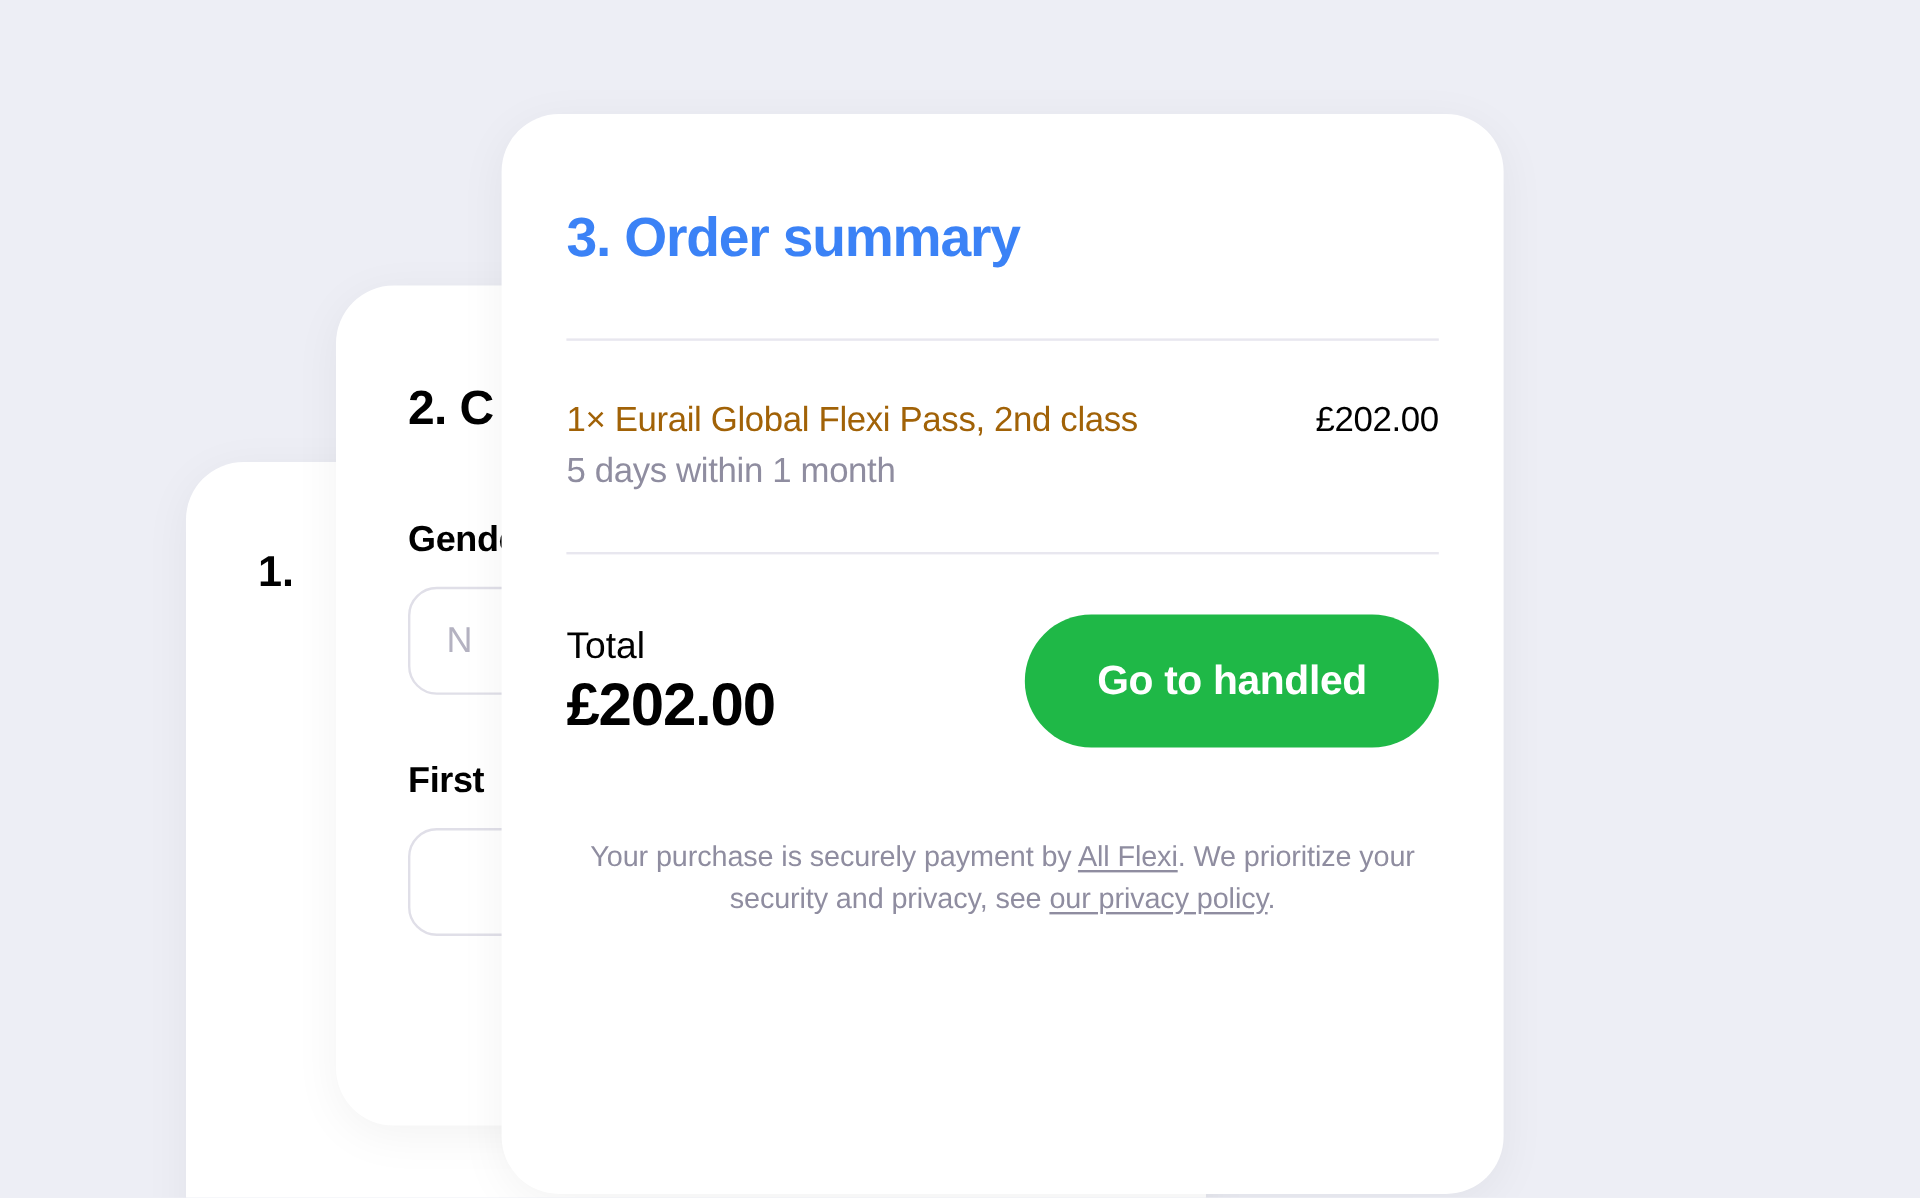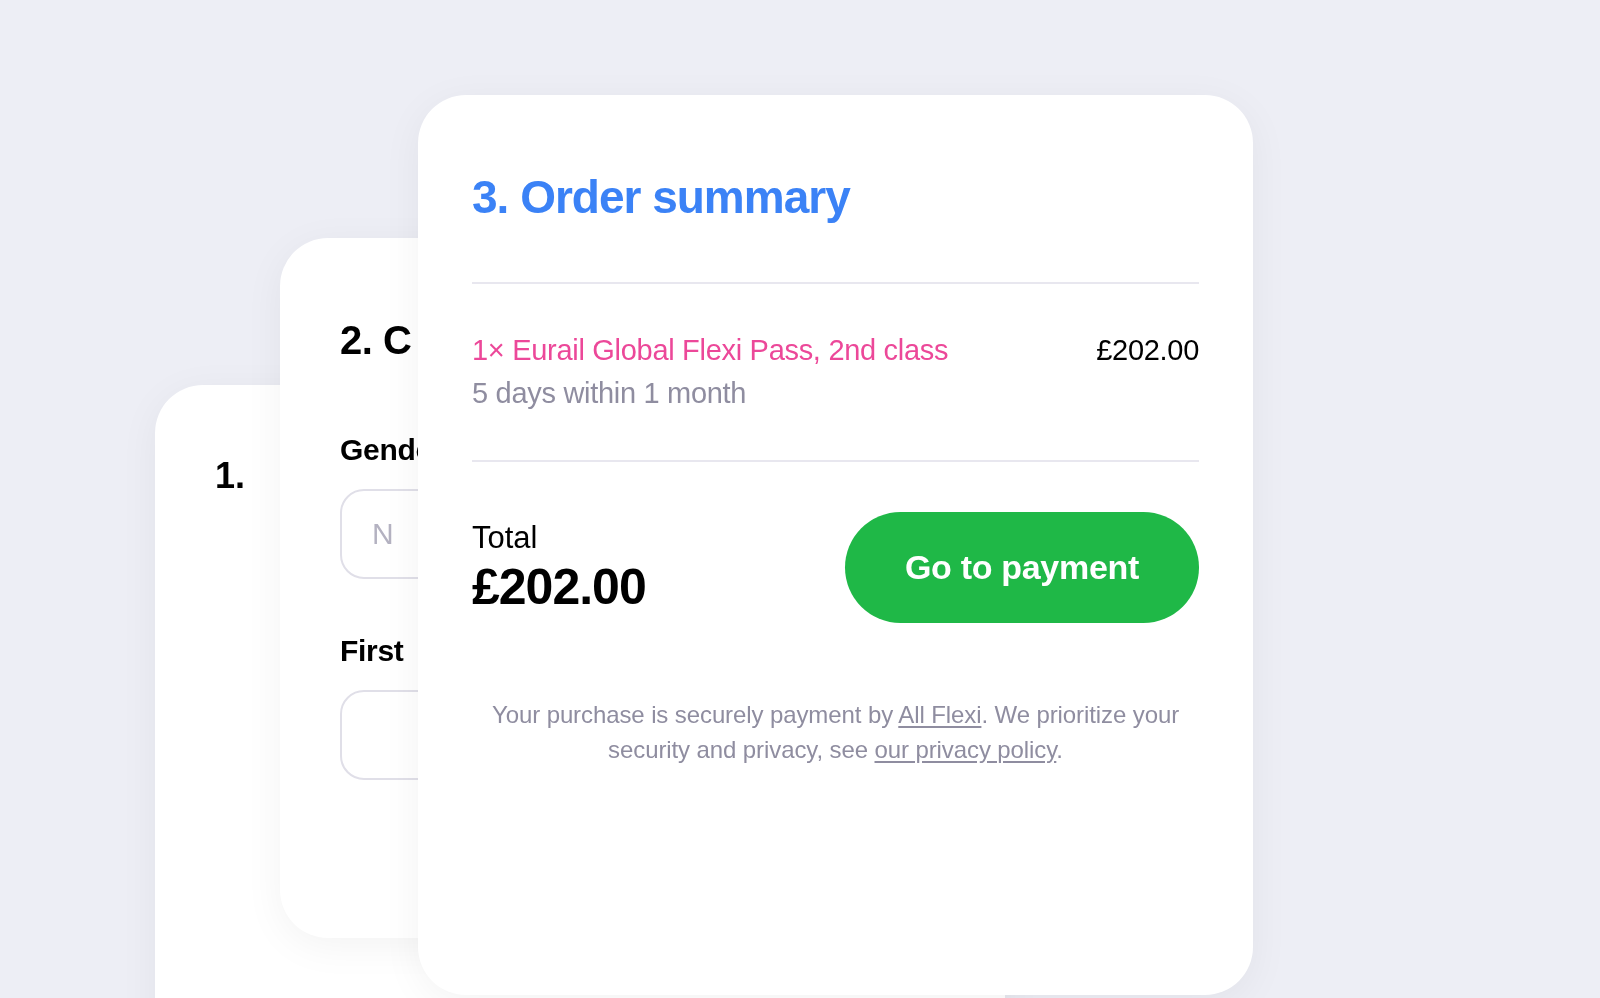--- a/index.html
+++ b/index.html
@@ -115,21 +115,21 @@
       margin-bottom: 10px;
     }
 
     .line-item-left {
       flex: 1;
     }
 
     .line-item-title {
       font-size: 29px;
       font-weight: 500;
-      color: #ec4899;
+      color: #a16207;
       letter-spacing: -0.3px;
     }
 
     .line-item-subtitle {
       font-size: 29px;
       font-weight: 400;
       color: #8f8da0;
       margin-top: 10px;
       letter-spacing: -0.3px;
     }
@@ -238,19 +238,19 @@
     </div>
   </div>
 
   <div class="divider"></div>
 
   <div class="total-row">
     <div class="total-left">
       <div class="total-label">Total</div>
       <div class="total-amount">£202.00</div>
     </div>
-    <button class="payment-button">Go to payment</button>
+    <button class="payment-button">Go to handled</button>
   </div>
 
   <div class="footer-text">
     <span>Your purchase is securely payment by </span><a class="footer-link">All Flexi</a><span>. We prioritize your security and privacy, see </span><a class="footer-link">our privacy policy</a><span>.</span>
   </div>
 </div>
 
 </body></html>

